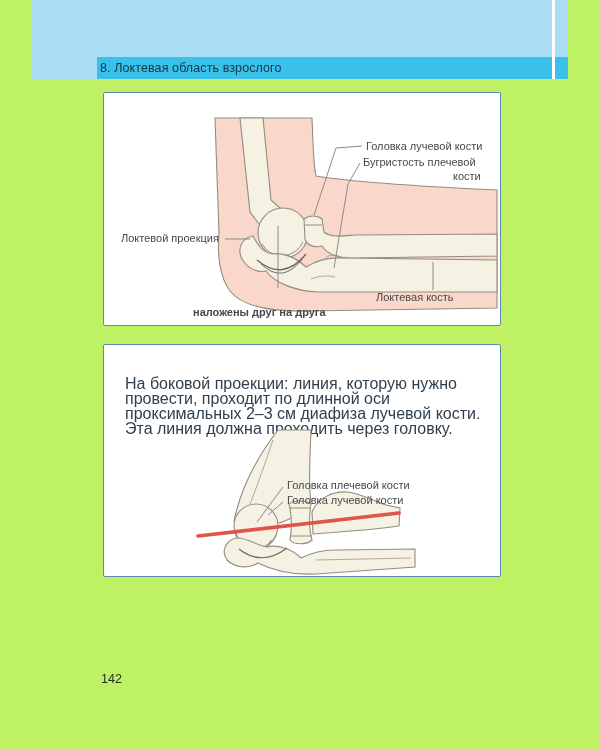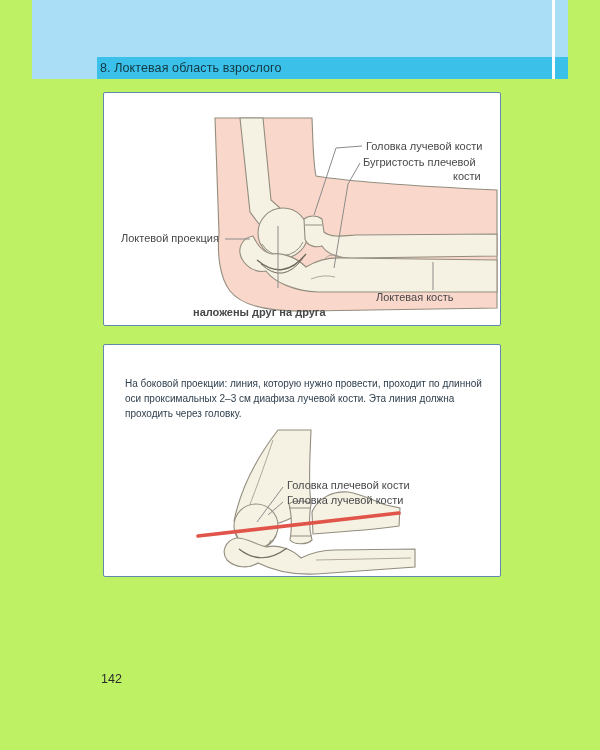--- a/index.html
+++ b/index.html
@@ -22,21 +22,21 @@
   }
   #box1{top:92px;height:234px;}
   #box2{top:344px;height:233px;}
   .sec-title{
     position:absolute;font-size:15.5px;font-weight:bold;color:#1b75bb;white-space:nowrap;
   }
   #box1-title{left:125px;top:99px;}
   #box2-title{left:125px;top:351px;}
   .body-text{
     position:absolute;left:125px;top:376px;width:365px;
-    font-size:10px;line-height:15px;color:#30404e;
+    font-size:16px;line-height:15px;color:#30404e;
   }
   
   .fig{position:absolute;}
   #fig1{left:103px;top:92px;width:400px;height:234px;}
   #fig2{left:103px;top:345px;width:400px;height:232px;}
   
   .fig-label{
     position:absolute;font-size:11px;color:#47484a;white-space:nowrap;line-height:13px;
   }
   .lbl-radial-head1{left:366px;top:140px;}

